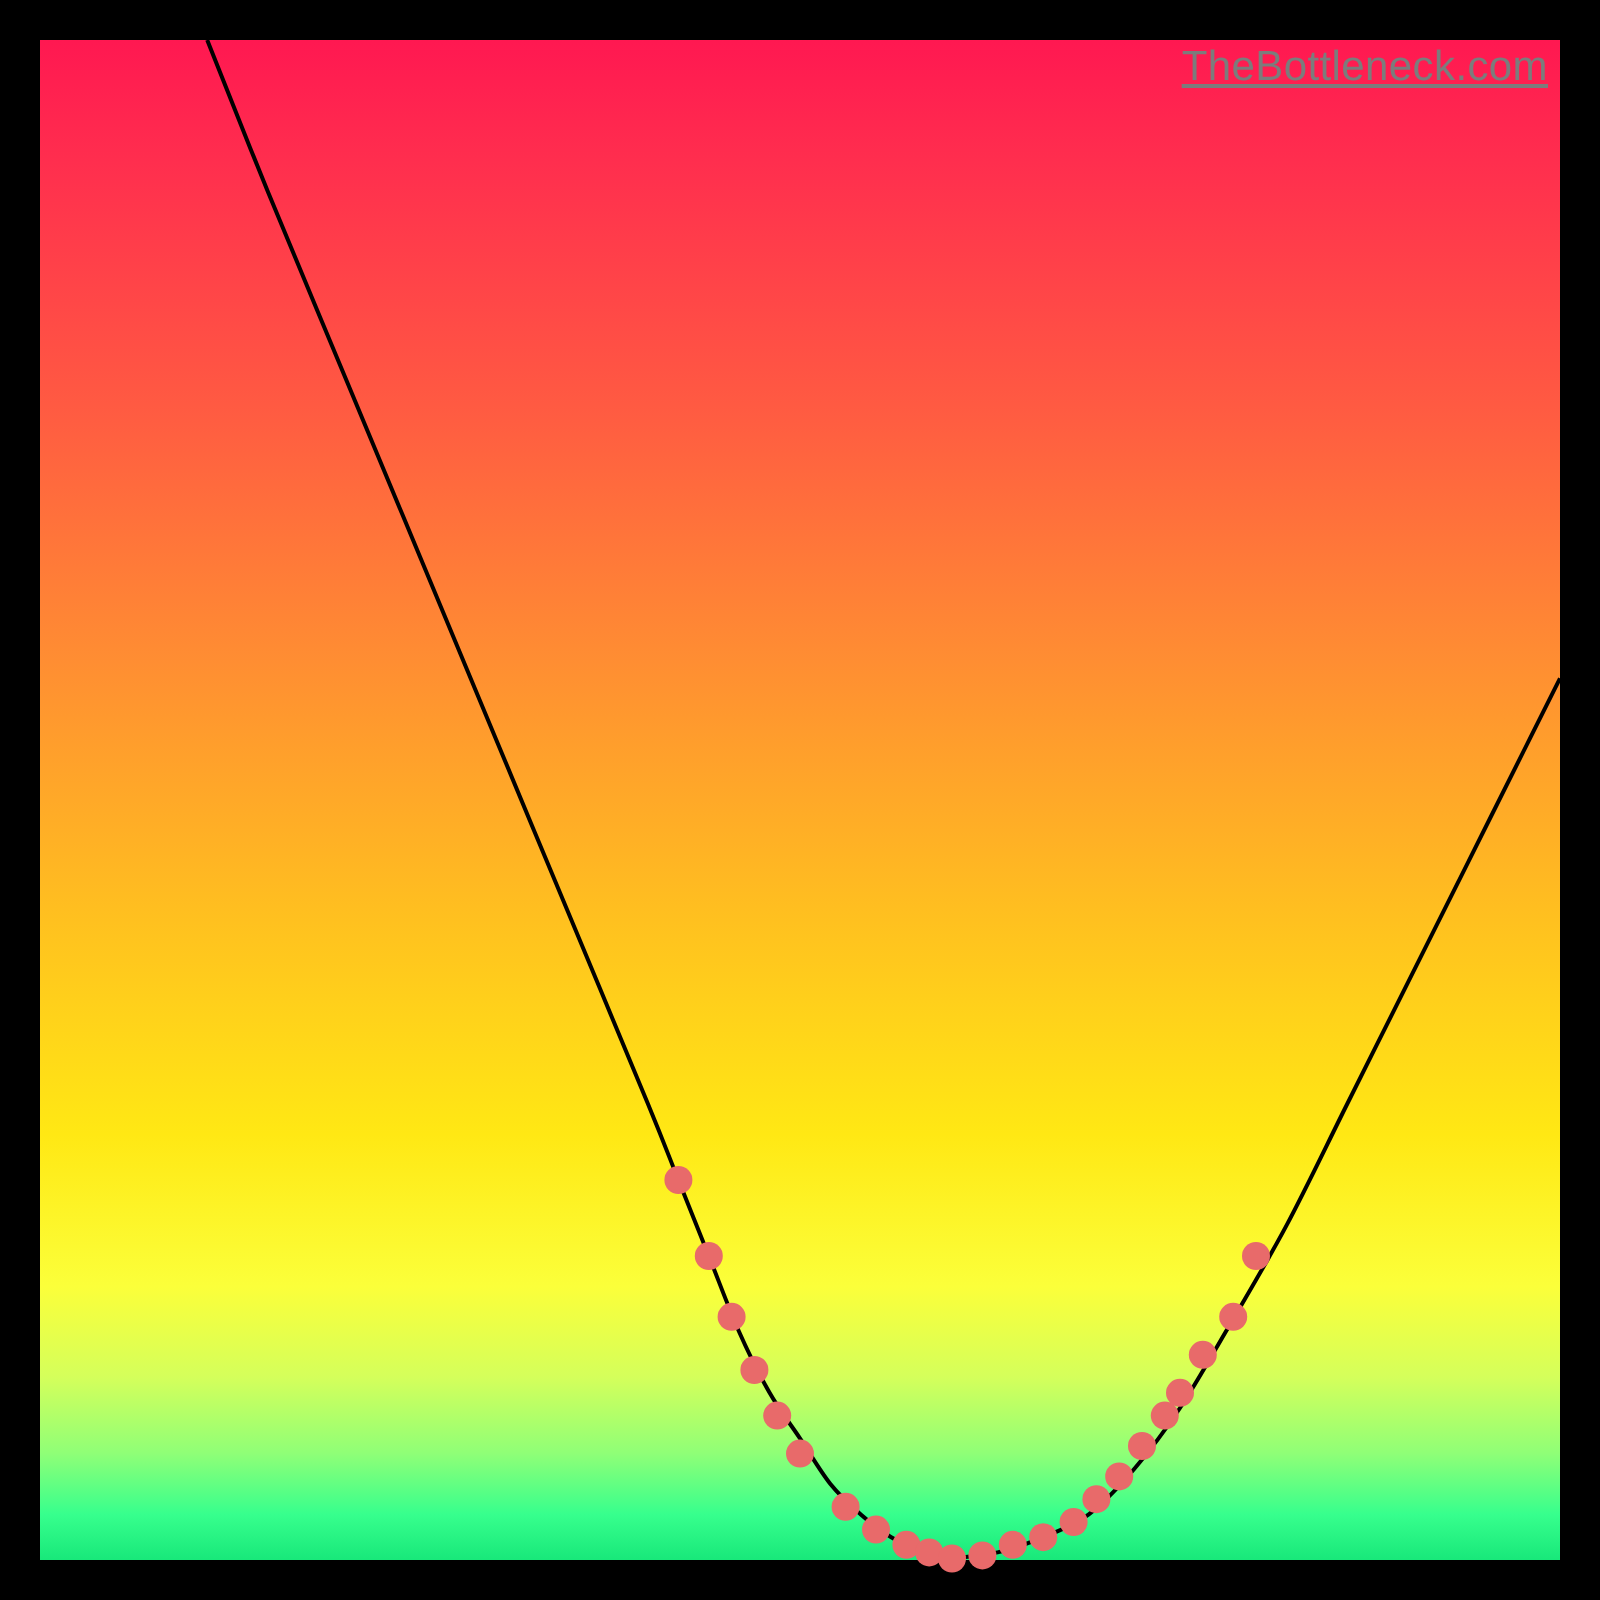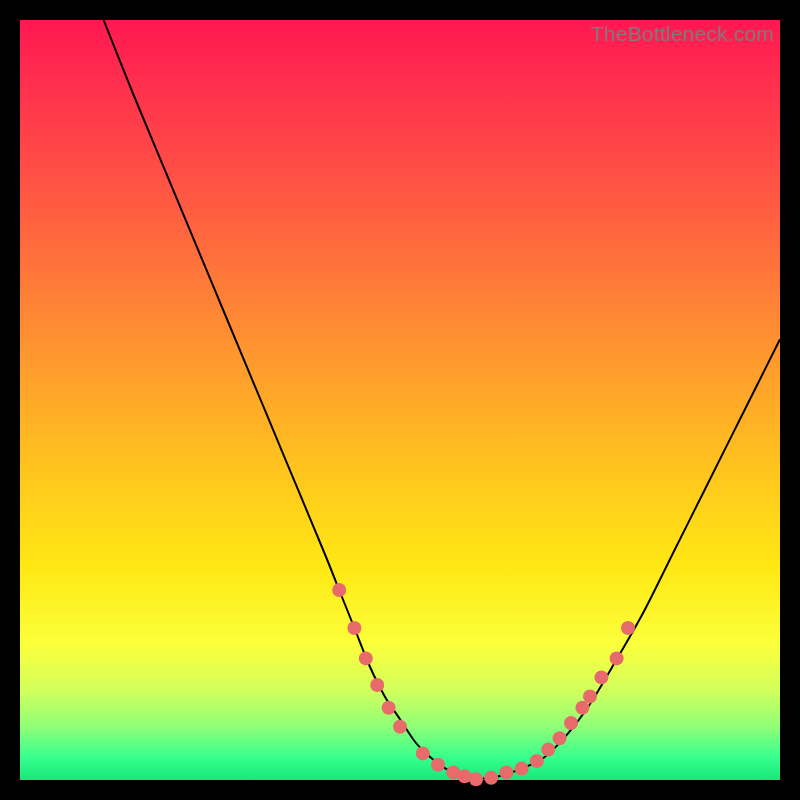--- a/index.html
+++ b/index.html
@@ -40,20 +40,21 @@
   }
   .watermark {
     position: absolute;
     top: 2px;
     right: 6px;
     color: #7c7c7c;
     font-size: 21px;
     font-weight: 500;
     letter-spacing: 0.2px;
     user-select: none;
+    text-decoration: underline;
   }
   svg.curves {
     position: absolute;
     left: 0;
     top: 0;
     width: 760px;
     height: 760px;
     overflow: visible;
   }
 </style>

